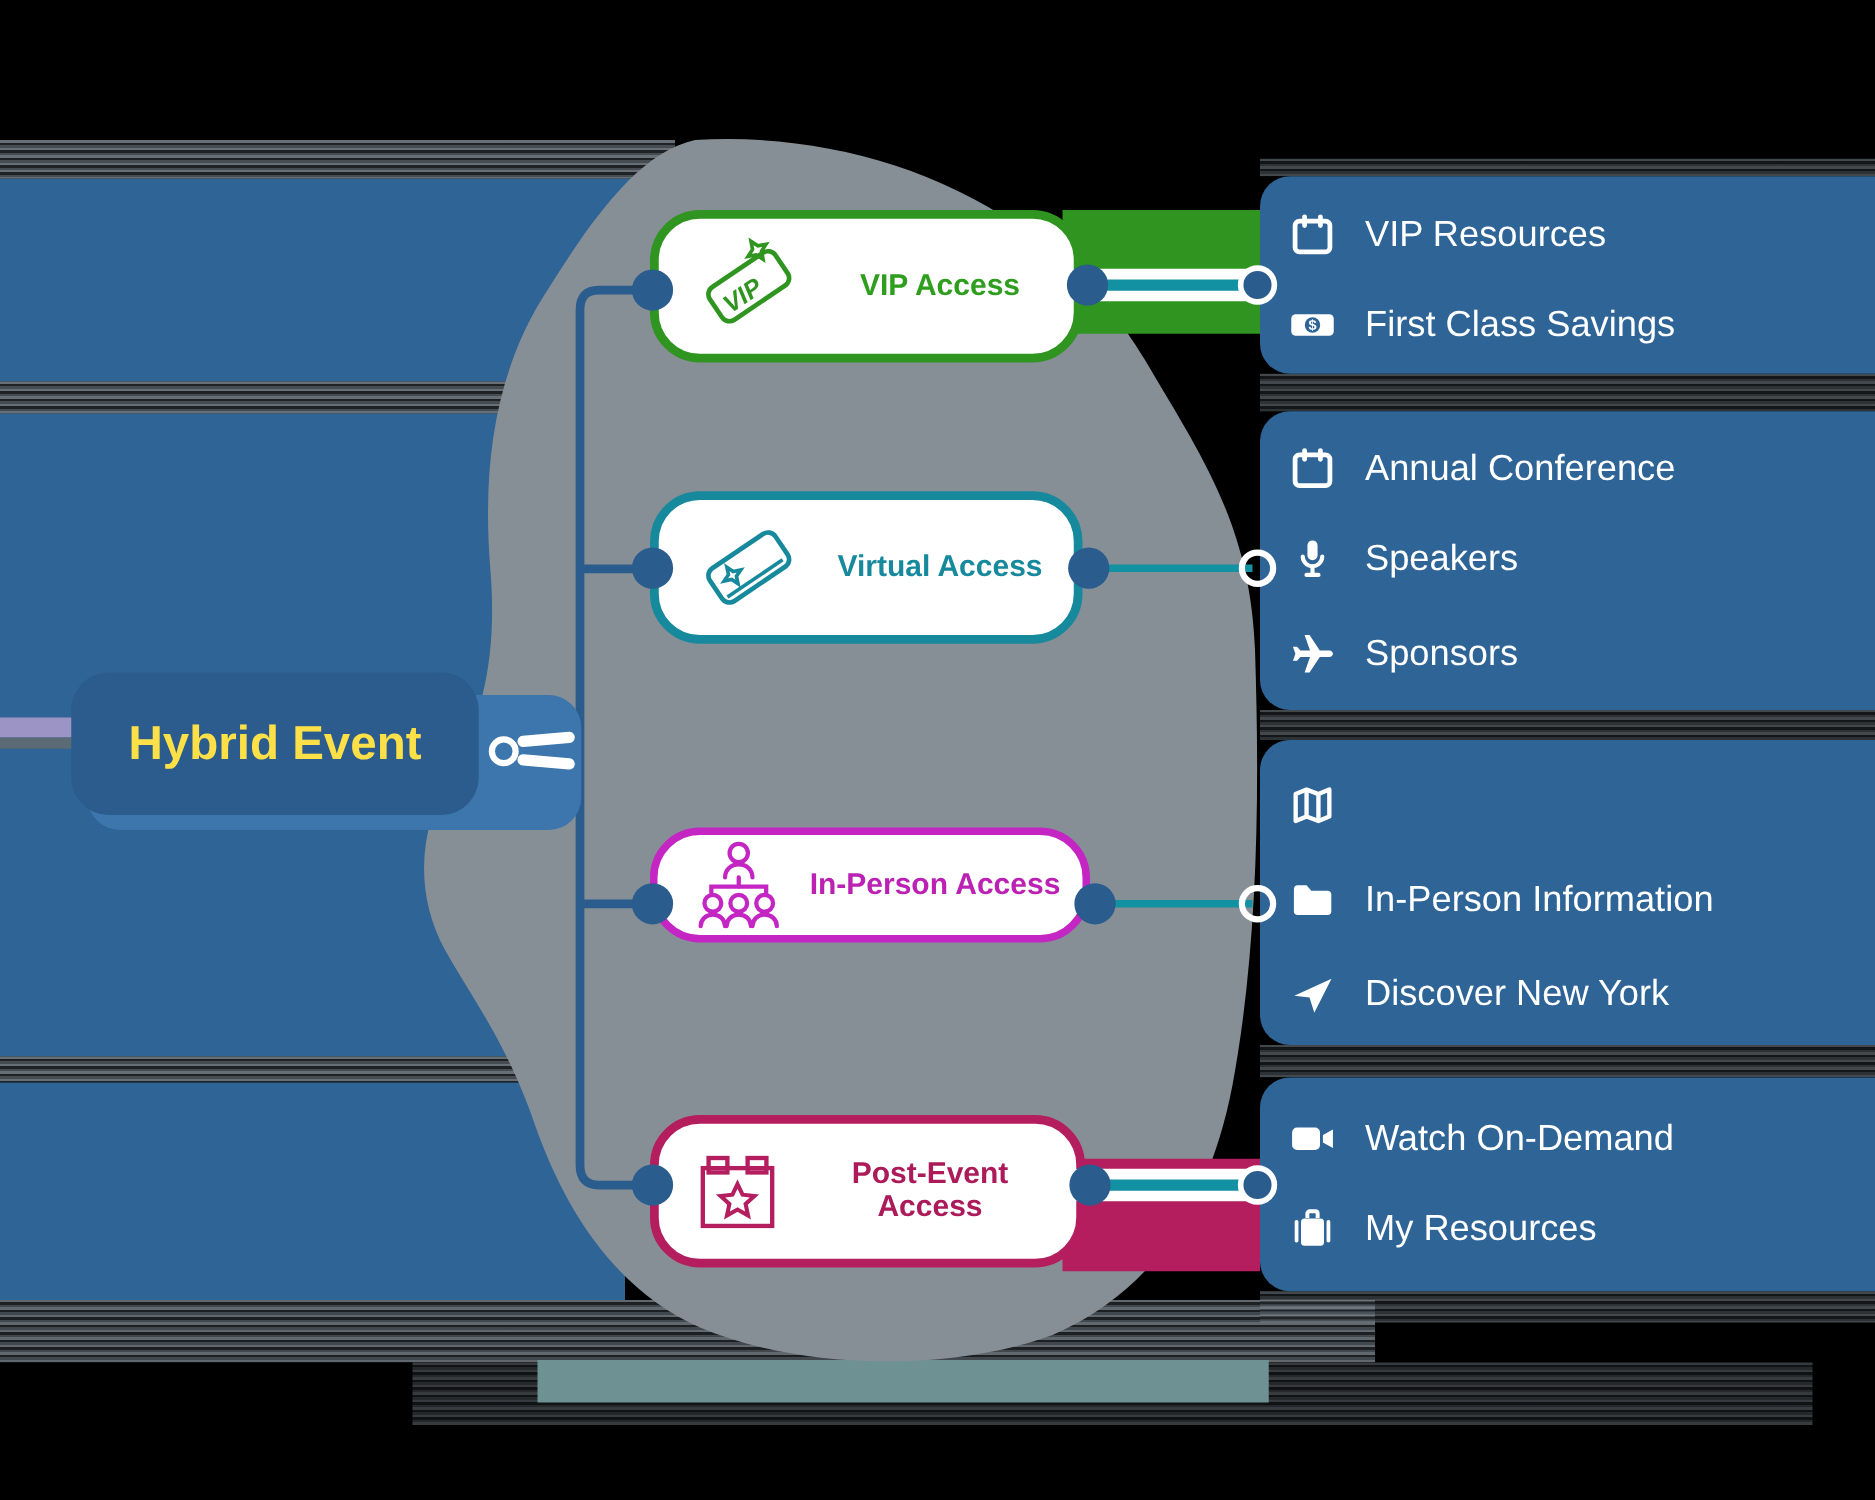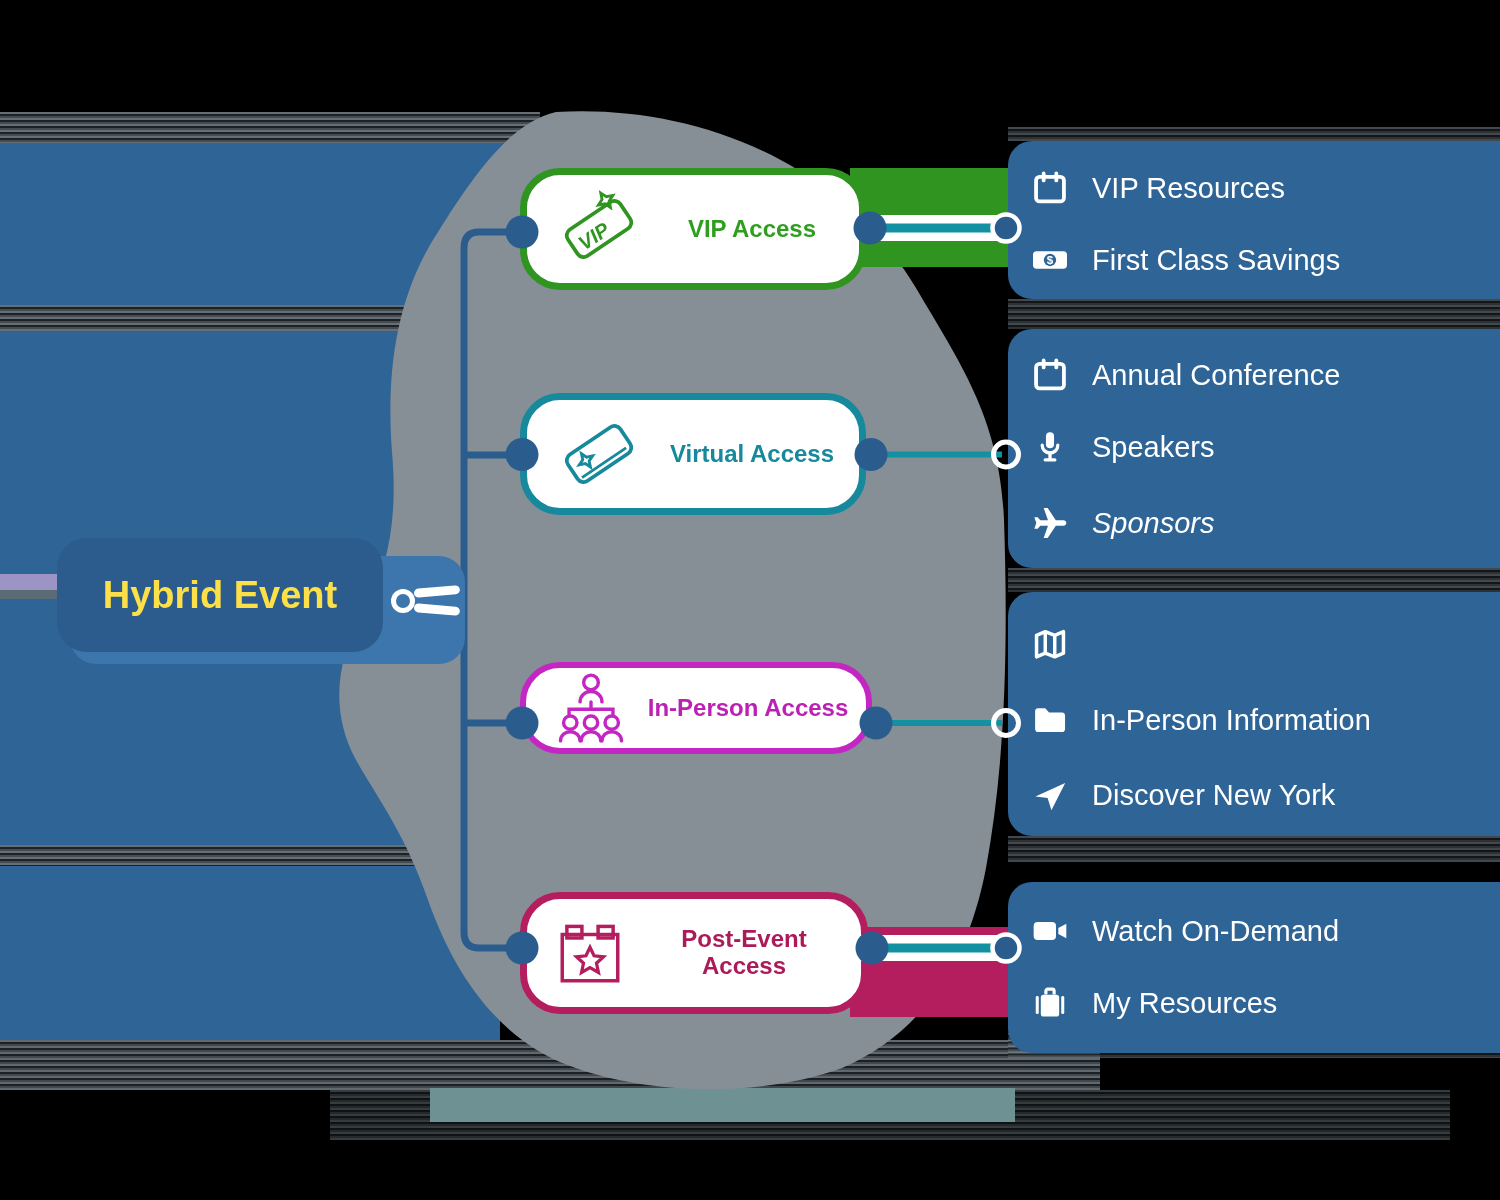--- a/index.html
+++ b/index.html
@@ -44,21 +44,21 @@
   
   .hybrid-accent{left:70px;top:556px;width:395px;height:108px;background:#3C76AD;border-radius:26px;}
   .hybrid-box{left:57px;top:538px;width:326px;height:114px;background:#2B5C8D;border-radius:30px;
       display:flex;align-items:center;justify-content:center;}
   .hybrid-title{color:#fde047;font-size:38px;font-weight:700;}
   
   .panel{position:absolute;left:1008px;width:492px;background:#2E6496;border-radius:24px 0 0 24px;}
   .panel-vip{top:141px;height:158px;}
   .panel-virtual{top:329px;height:239px;}
   .panel-inperson{top:592px;height:244px;}
-  .panel-post{top:882px;height:171px;}
+  .panel-post{top:862px;height:171px;}
   .panel-row{position:absolute;left:22px;height:44px;display:flex;align-items:center;gap:22px;}
   .panel-row .ric{width:40px;height:40px;display:flex;align-items:center;justify-content:center;flex:0 0 auto;}
   .panel-row .rlabel{color:#fff;font-size:29px;white-space:nowrap;}
   svg{display:block;}
   .overlay{position:absolute;left:0;top:0;}
 </style>
 </head>
 <body>
 
 <div class="stage">
@@ -196,21 +196,21 @@
       <span class="ric">
         <svg width="36" height="36" viewBox="0 0 24 24">
           <rect x="9.3" y="2.2" width="5.4" height="10.6" rx="2.7" fill="#fff"></rect>
           <path d="M6.8 10.8a5.2 5.2 0 0 0 10.4 0" stroke="#fff" stroke-width="2.2" fill="none" stroke-linecap="round"></path>
           <line x1="12" y1="16" x2="12" y2="19.3" stroke="#fff" stroke-width="2.2" stroke-linecap="round"></line>
           <line x1="8.8" y1="20.6" x2="15.2" y2="20.6" stroke="#fff" stroke-width="2.2" stroke-linecap="round"></line>
         </svg>
       </span>
       <span class="rlabel">Speakers</span>
     </div>
-    <div class="panel-row" style="top:172px;font-style:italic;">
+    <div class="panel-row" style="top:172px;">
       <span class="ric">
         <svg width="40" height="40" viewBox="0 0 24 24">
           <path d="M21.8 12c0-.9-.8-1.6-1.7-1.6h-4.6L10.6 3H8.2l2.6 7.4H6.2L4.6 8.6H2.6l1.2 3.4-1.2 3.4h2l1.6-1.8h4.6L8.2 21h2.4l4.9-7.4h4.6c.9 0 1.7-.7 1.7-1.6z" fill="#fff"></path>
         </svg>
       </span>
       <span class="rlabel">Sponsors</span>
     </div>
   </div>
 
   <div class="panel panel-inperson">

